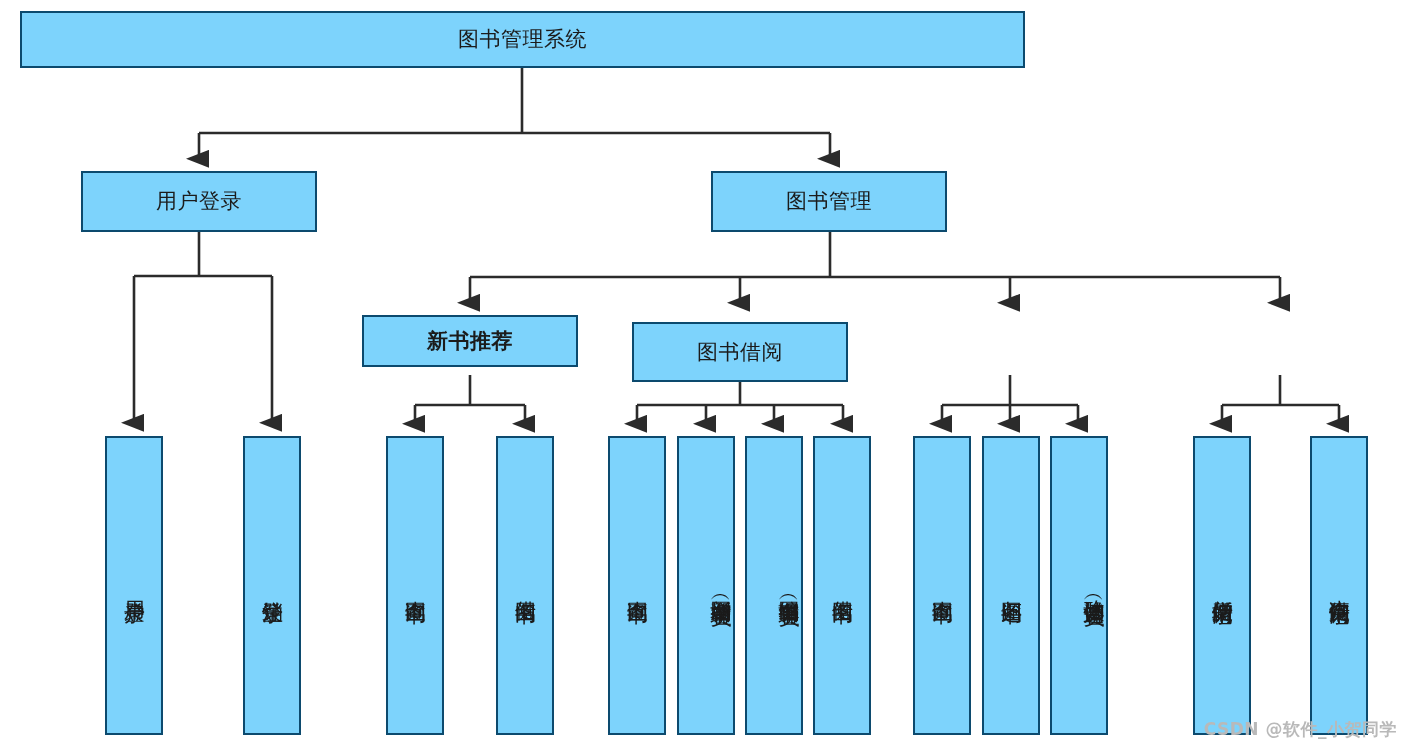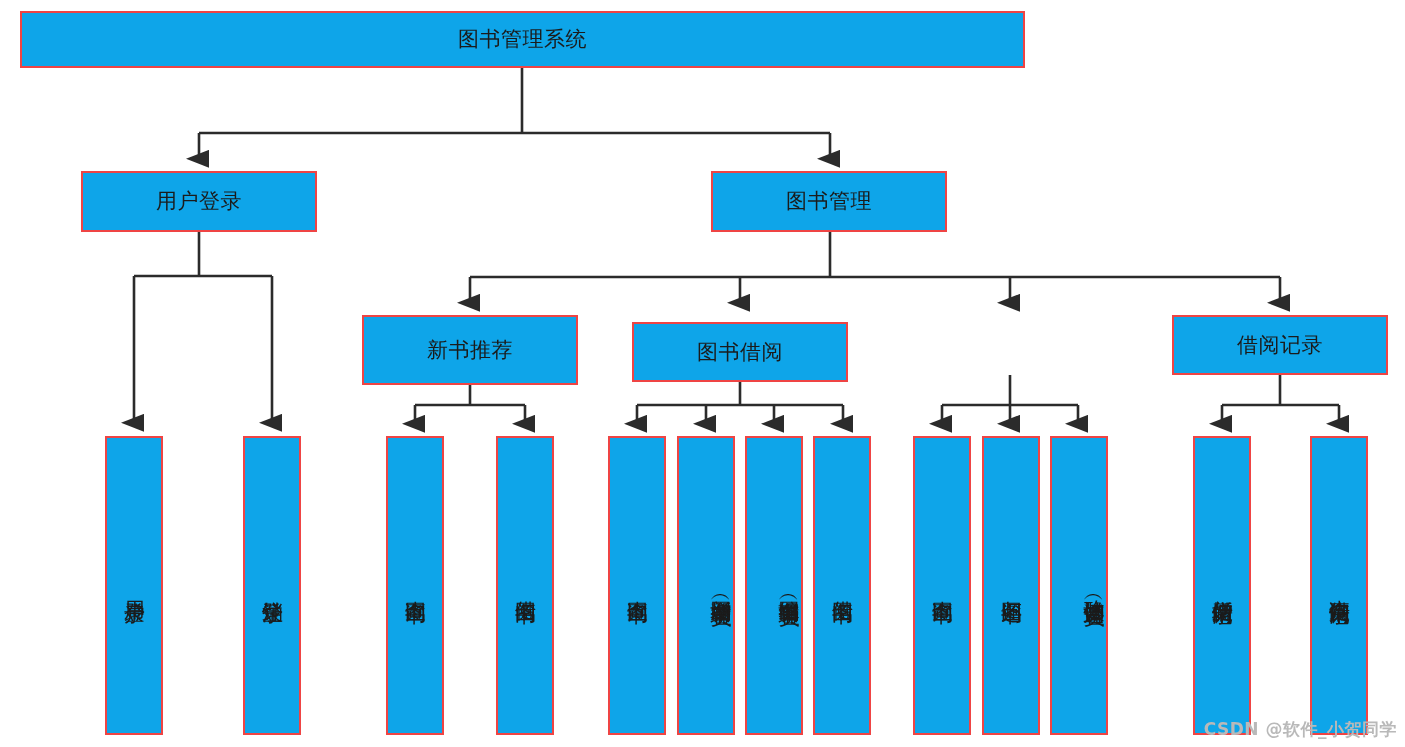--- a/index.html
+++ b/index.html
@@ -22,22 +22,22 @@
     position: absolute;
     left: 0;
     top: 0;
     width: 1405px;
     height: 747px;
     pointer-events: none;
   }
   .node {
     position: absolute;
     box-sizing: border-box;
-    background: #0ea5e9;
-    border: 2px solid #ef4444;
+    background: #7dd3fc;
+    border: 2px solid #0c4a6e;
     display: flex;
     align-items: center;
     justify-content: center;
     color: #1b1b1b;
     line-height: 1.18;
   }
   .node.horiz {
     font-size: 21px;
     letter-spacing: 0.5px;
   }
@@ -136,32 +136,29 @@
   </div>
 
   <div class="node horiz" style="left:81px; top:171px; width:236px; height:61px;">
     <span>用户登录</span>
   </div>
 
   <div class="node horiz" style="left:711px; top:171px; width:236px; height:61px;">
     <span>图书管理</span>
   </div>
 
-  <div class="node horiz" style="left:362px; top:315px; width:216px; height:70px;">
+  <div class="node horiz" style="left:362px; top:315px; width:216px; height:52px;font-weight:bold;">
     <span>新书推荐</span>
   </div>
 
   <div class="node horiz" style="left:632px; top:322px; width:216px; height:60px;">
     <span>图书借阅</span>
   </div>
 
 
-  <div class="node horiz" style="left:1172px; top:315px; width:216px; height:60px;">
-    <span>借阅记录</span>
-  </div>
 
   <div class="node vert centered" style="left:105px; top:436px; width:58px; height:299px;">
     <span>用户登录</span>
   </div>
 
   <div class="node vert centered" style="left:243px; top:436px; width:58px; height:299px;">
     <span>注销登录</span>
   </div>
 
   <div class="node vert centered" style="left:386px; top:436px; width:58px; height:299px;">

